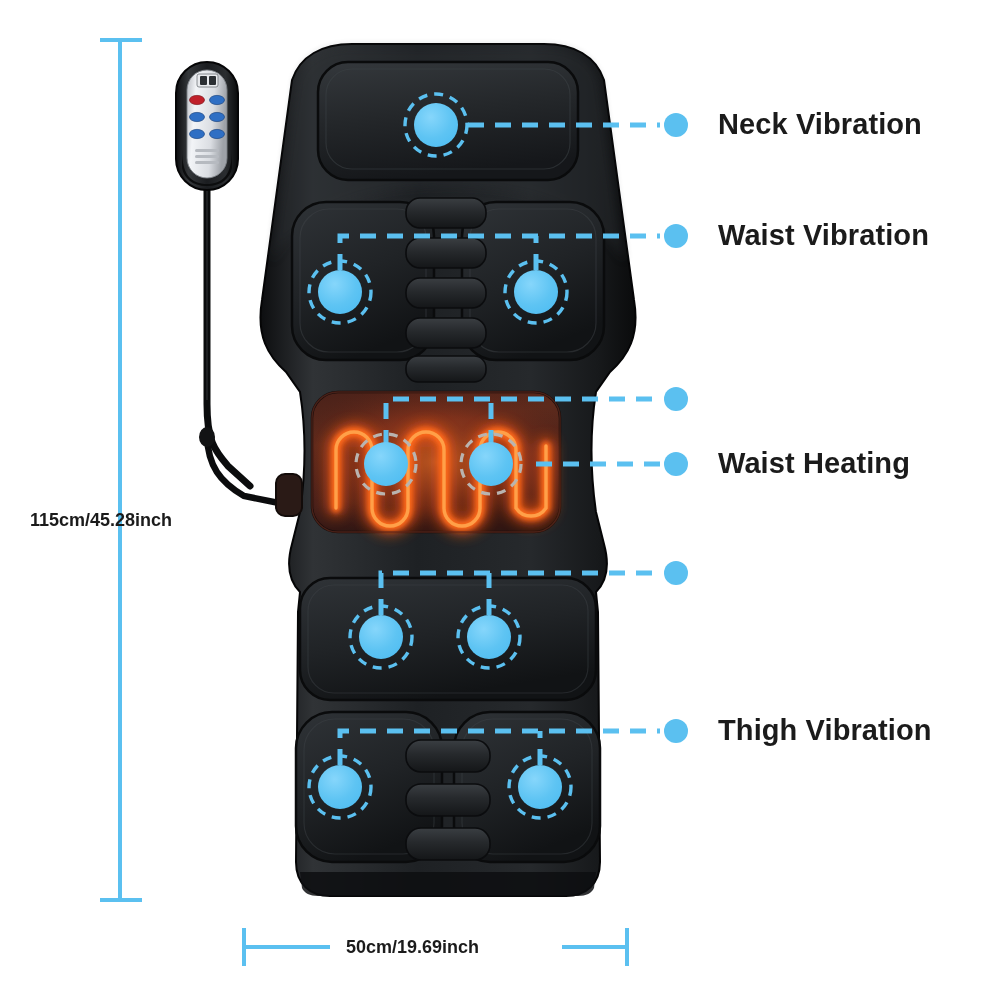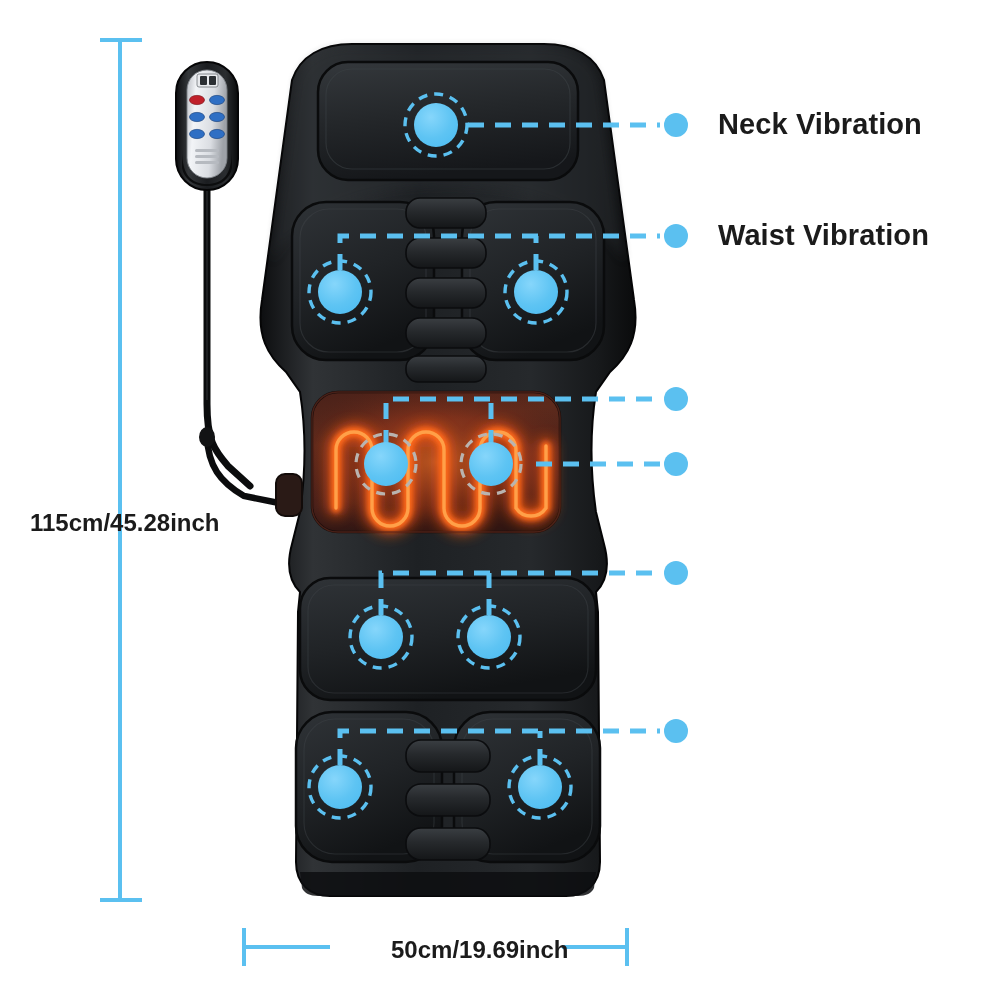--- a/index.html
+++ b/index.html
@@ -18,21 +18,21 @@
   .feat-label{
     position:absolute;
     font-size:29px;
     color:#1b1b1b;
     letter-spacing:.1px;
     white-space:nowrap;
     line-height:1;
   }
   .dim-label{
     position:absolute;
-    font-size:24px;
+    font-size:18px;
     color:#1b1b1b;
     white-space:nowrap;
     line-height:1;
   }
 </style>
 </head>
 <body>
 
 <div id="stage">
 
@@ -287,18 +287,20 @@
     <circle cx="676" cy="399" r="12"></circle>
     <circle cx="676" cy="464" r="12"></circle>
     <circle cx="676" cy="573" r="12"></circle>
     <circle cx="676" cy="731" r="12"></circle>
   </g>
 </svg>
 
 <div class="label-layer">
   <div class="feat-label" style="left: 718px; top: 110px;">Neck Vibration</div>
   <div class="feat-label" style="left: 718px; top: 221px;">Waist Vibration</div>
+  <div class="feat-label" style="left: 718px; top: 449px;">Waist Heating</div>
+  <div class="feat-label" style="left: 718px; top: 716px;">Thigh Vibration</div>
 
   <div class="dim-label" style="left: 30px; top: 511px;">115cm/45.28inch</div>
-  <div class="dim-label" style="left: 346px; top: 938px; margin-left: 45px;">50cm/19.69inch</div>
+  <div class="dim-label" style="left: 346px; top: 938px;">50cm/19.69inch</div>
 </div>
 
 </div>
 
 </body></html>

